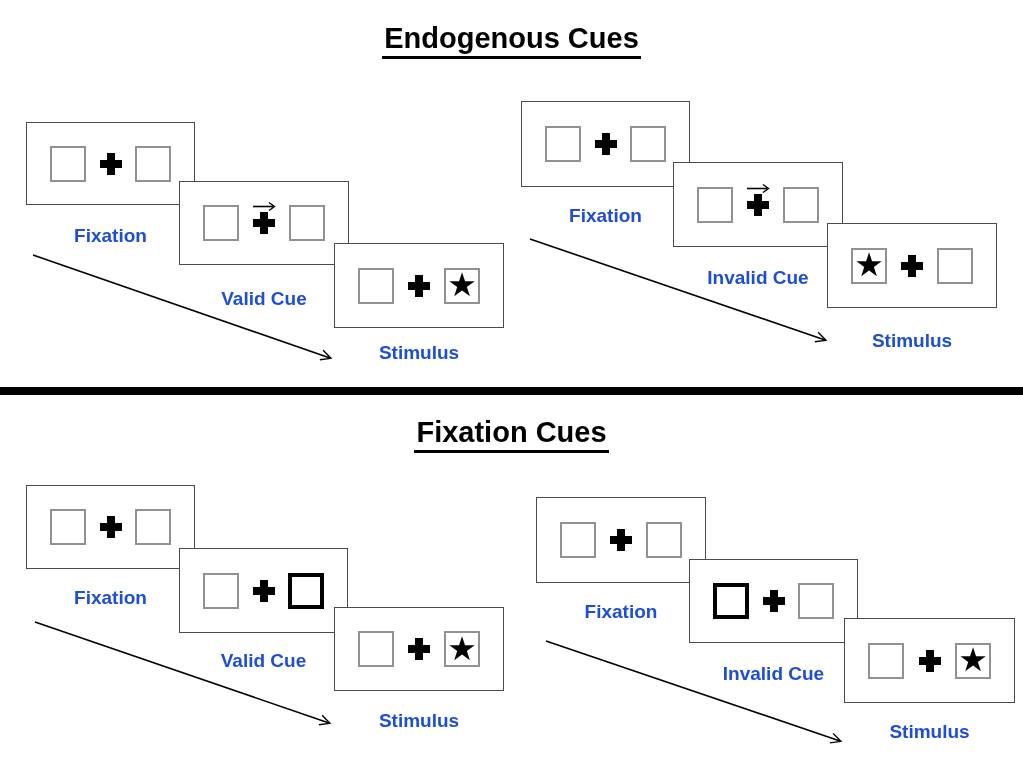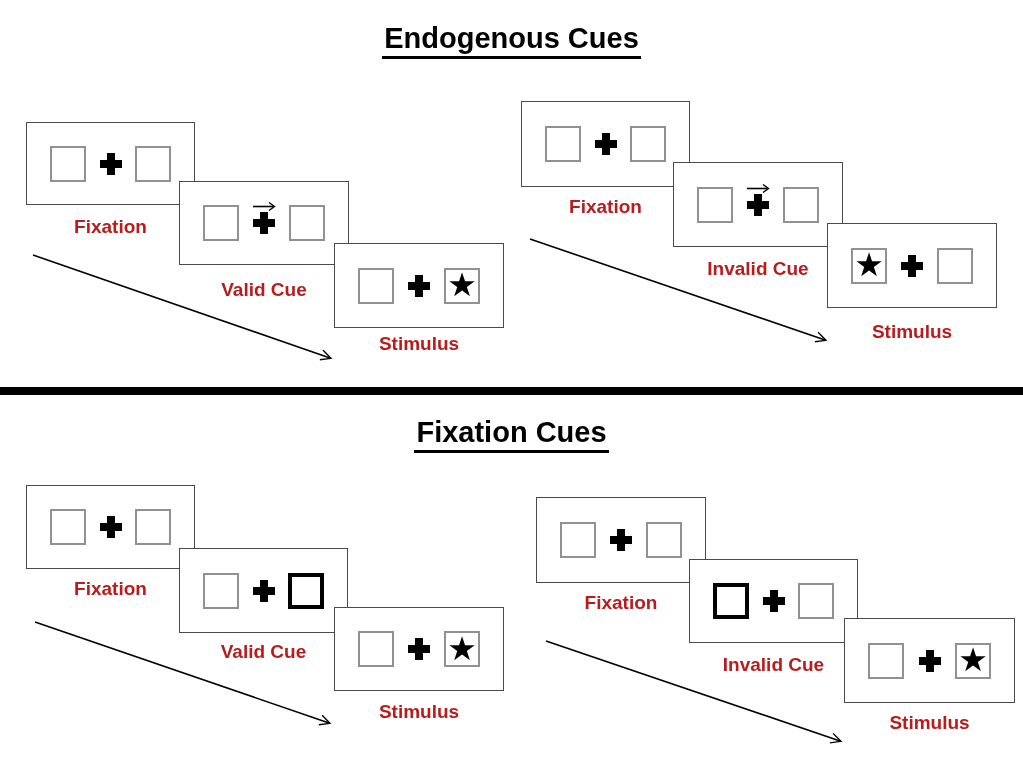--- a/index.html
+++ b/index.html
@@ -49,21 +49,21 @@
     content:"";position:absolute;left:7px;top:0;width:8px;height:22px;background:#000;
   }
   .plus::after{
     content:"";position:absolute;left:0;top:7px;width:22px;height:8px;background:#000;
   }
   .cue-arrow{
     position:absolute;left:1px;top:-13px;width:26px;height:11px;
   }
   .panel-label{
     position:absolute;text-align:center;
-    font-size:19px;font-weight:bold;color:#b91c1c;white-space:nowrap;
+    font-size:19px;font-weight:bold;color:#1d4ed8;white-space:nowrap;margin-top:9px;
   }
   .timeline-svg{position:absolute;left:0;top:0;pointer-events:none;}
 </style>
 </head>
 <body>
 
 <div class="stage">
 
   <div class="section-title" style="top:22px;">
     <span class="u">Endogenous Cues</span>

